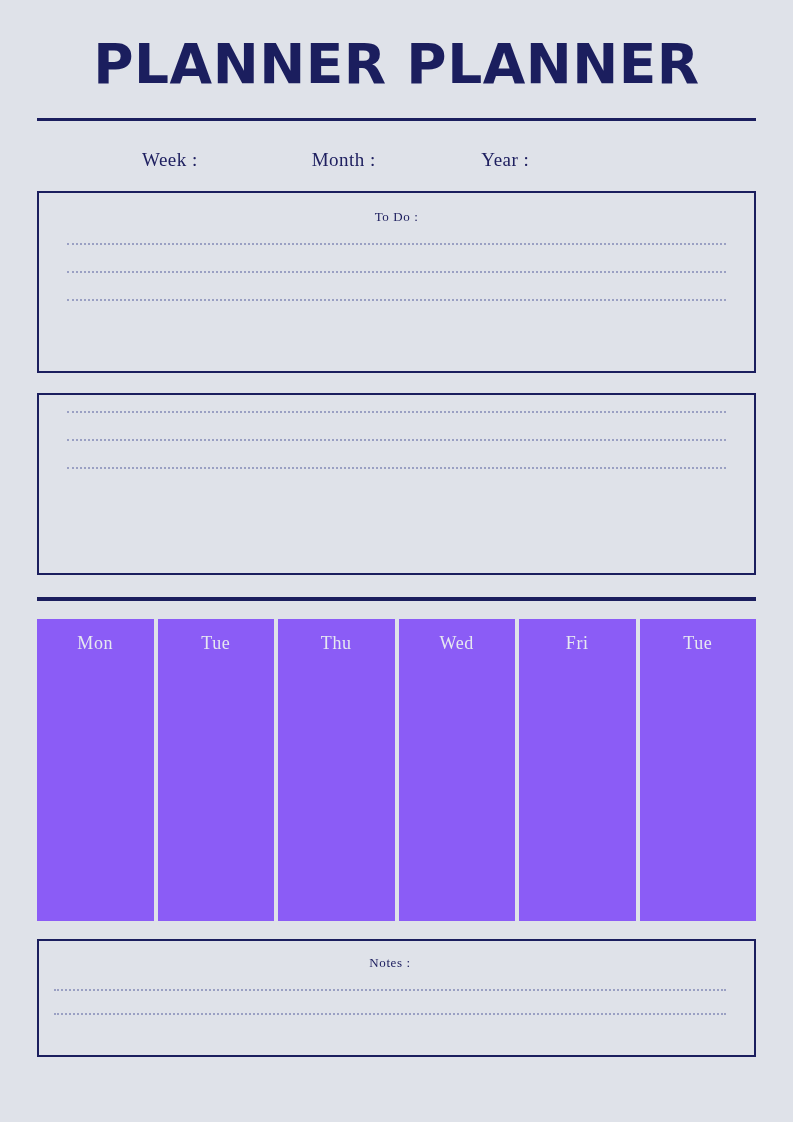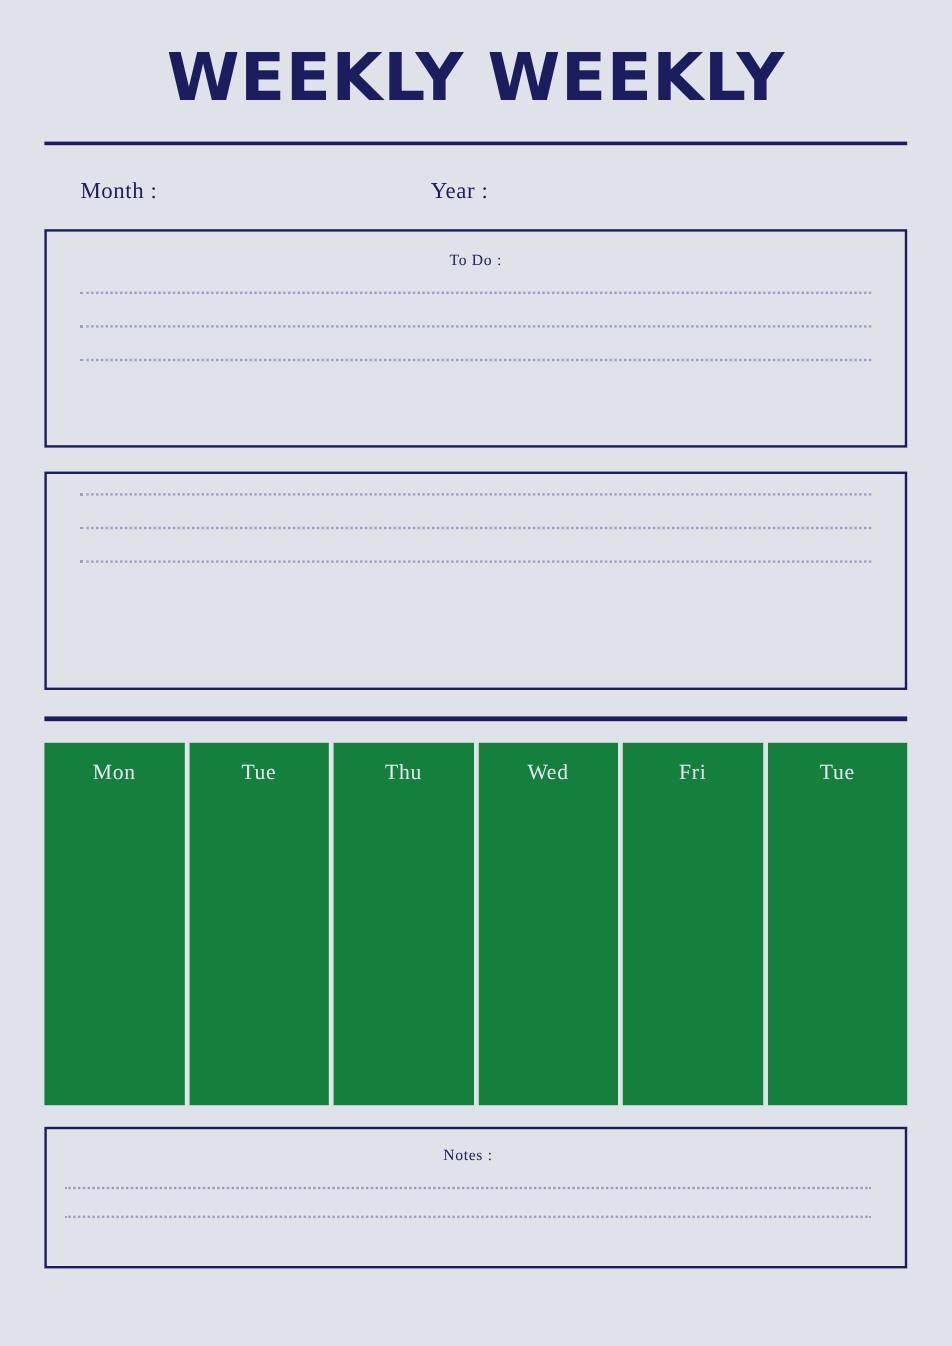--- a/index.html
+++ b/index.html
@@ -90,21 +90,21 @@
   }
 
   
   .days {
     display: flex;
     margin-top: 18px;
     gap: 4px;
   }
   .day-col {
     flex: 1;
-    background: #15803d;
+    background: #8b5cf6;
     height: 302px;
     box-sizing: border-box;
     padding-top: 14px;
   }
   .day-label {
     text-align: center;
     color: #e6e8f0;
     font-size: 18px;
     letter-spacing: 0.6px;
   }
@@ -116,25 +116,26 @@
     padding: 14px 28px 14px 15px;
   }
   #notes-box .dotline { margin-bottom: 22px; }
 </style>
 </head>
 <body>
 
 <div class="page">
 
   <div class="title-wrap">
-    <h1 class="title">WEEKLY WEEKLY</h1>
+    <h1 class="title">PLANNER PLANNER</h1>
   </div>
   <div class="title-rule"></div>
 
   <div class="meta-row">
+    <div class="meta-item first">Week :</div>
     <div class="meta-item">Month :</div>
     <div class="meta-item last">Year :</div>
   </div>
 
   <div class="box" id="todo-box">
     <div class="box-title">To Do :</div>
     <div class="dotline"></div>
     <div class="dotline"></div>
     <div class="dotline"></div>
   </div>

